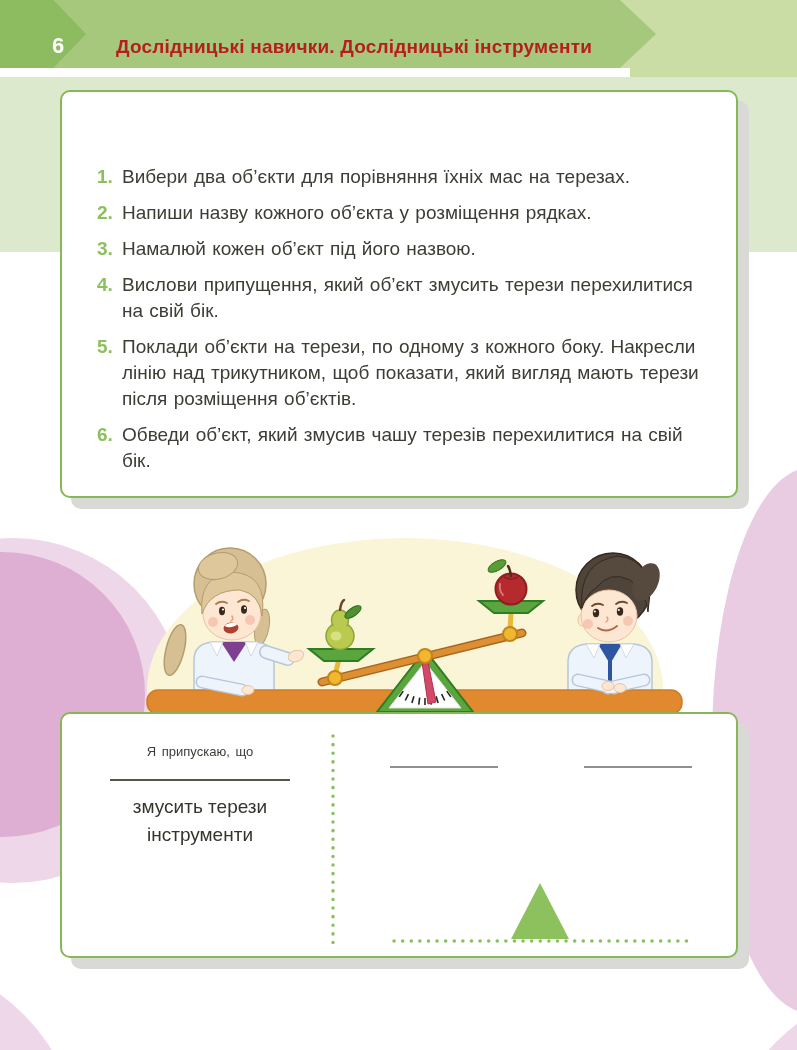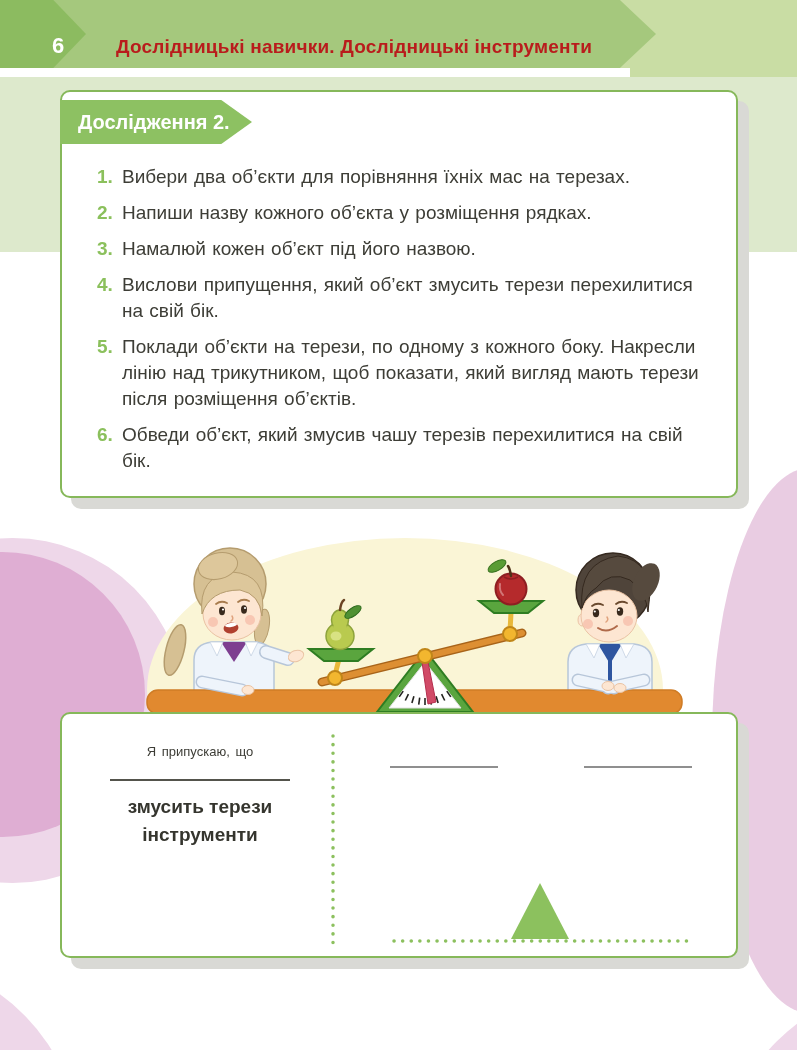--- a/index.html
+++ b/index.html
@@ -38,21 +38,21 @@
   .card-title{left:268px;top:14px;font-size:26px;font-weight:bold;color:#8ec15a;letter-spacing:1px;}
   
   .list{left:35px;top:72px;width:605px;}
   .item{display:flex;margin-bottom:10px;}
   .item .num{flex:0 0 25px;font-size:19px;line-height:26px;font-weight:bold;color:#8bc05c;}
   .item .txt{width:578px;font-size:19px;line-height:26px;color:#3d3d36;word-spacing:1px;}
   
   .hypothesis-col{left:38px;top:30px;width:200px;text-align:center;}
   .prompt{font-size:13px;color:#3d3d36;word-spacing:2px;}
   .rule{width:180px;height:2px;background:#54544c;margin:20px auto 12px auto;}
-  .conclusion{font-size:19px;line-height:28px;font-weight:bold;color:#35352e;}
+  .conclusion{font-size:19px;line-height:28px;font-weight:normal;color:#35352e;}
   .write-line{height:2px;background:#8f8f8f;}
   .wl1{left:328px;top:52px;width:108px;}
   .wl2{left:522px;top:52px;width:108px;}
   .guides{left:0;top:0;width:674px;height:242px;}
 </style>
 </head>
 <body>
 
 <div class="abs pink pink-left-outer"></div>
 <div class="abs pink pink-left-inner"></div>
@@ -176,23 +176,20 @@
   <g>
     <circle cx="421" cy="57" r="15.5" fill="#b52a2c" stroke="#8e1e22" stroke-width="2"></circle>
     <path d="M414,45 Q421,49 428,45" fill="none" stroke="#8e1e22" stroke-width="1.5"></path>
     <path d="M410,52 Q409,59 413,63" fill="none" stroke="#d98a8a" stroke-width="2" opacity="0.8" stroke-linecap="round"></path>
     <path d="M421,44 q-1,-7 -3,-10" fill="none" stroke="#4f3118" stroke-width="2.5" stroke-linecap="round"></path>
     <ellipse cx="407" cy="34" rx="10" ry="4.5" fill="#5a9c35" stroke="#38711f" stroke-width="1" transform="rotate(-30 407 34)"></ellipse>
   </g>
 </svg>
 
 <div class="abs card card1">
-  <div class="abs banner">
-    <span>Дослідження 2.</span>
-  </div>
   <div class="abs list">
     <div class="item">
       <span class="num">1.</span>
       <span class="txt">Вибери два об’єкти для порівняння їхніх мас на терезах.</span>
     </div>
     <div class="item">
       <span class="num">2.</span>
       <span class="txt">Напиши назву кожного об’єкта у розміщення рядках.</span>
     </div>
     <div class="item">

